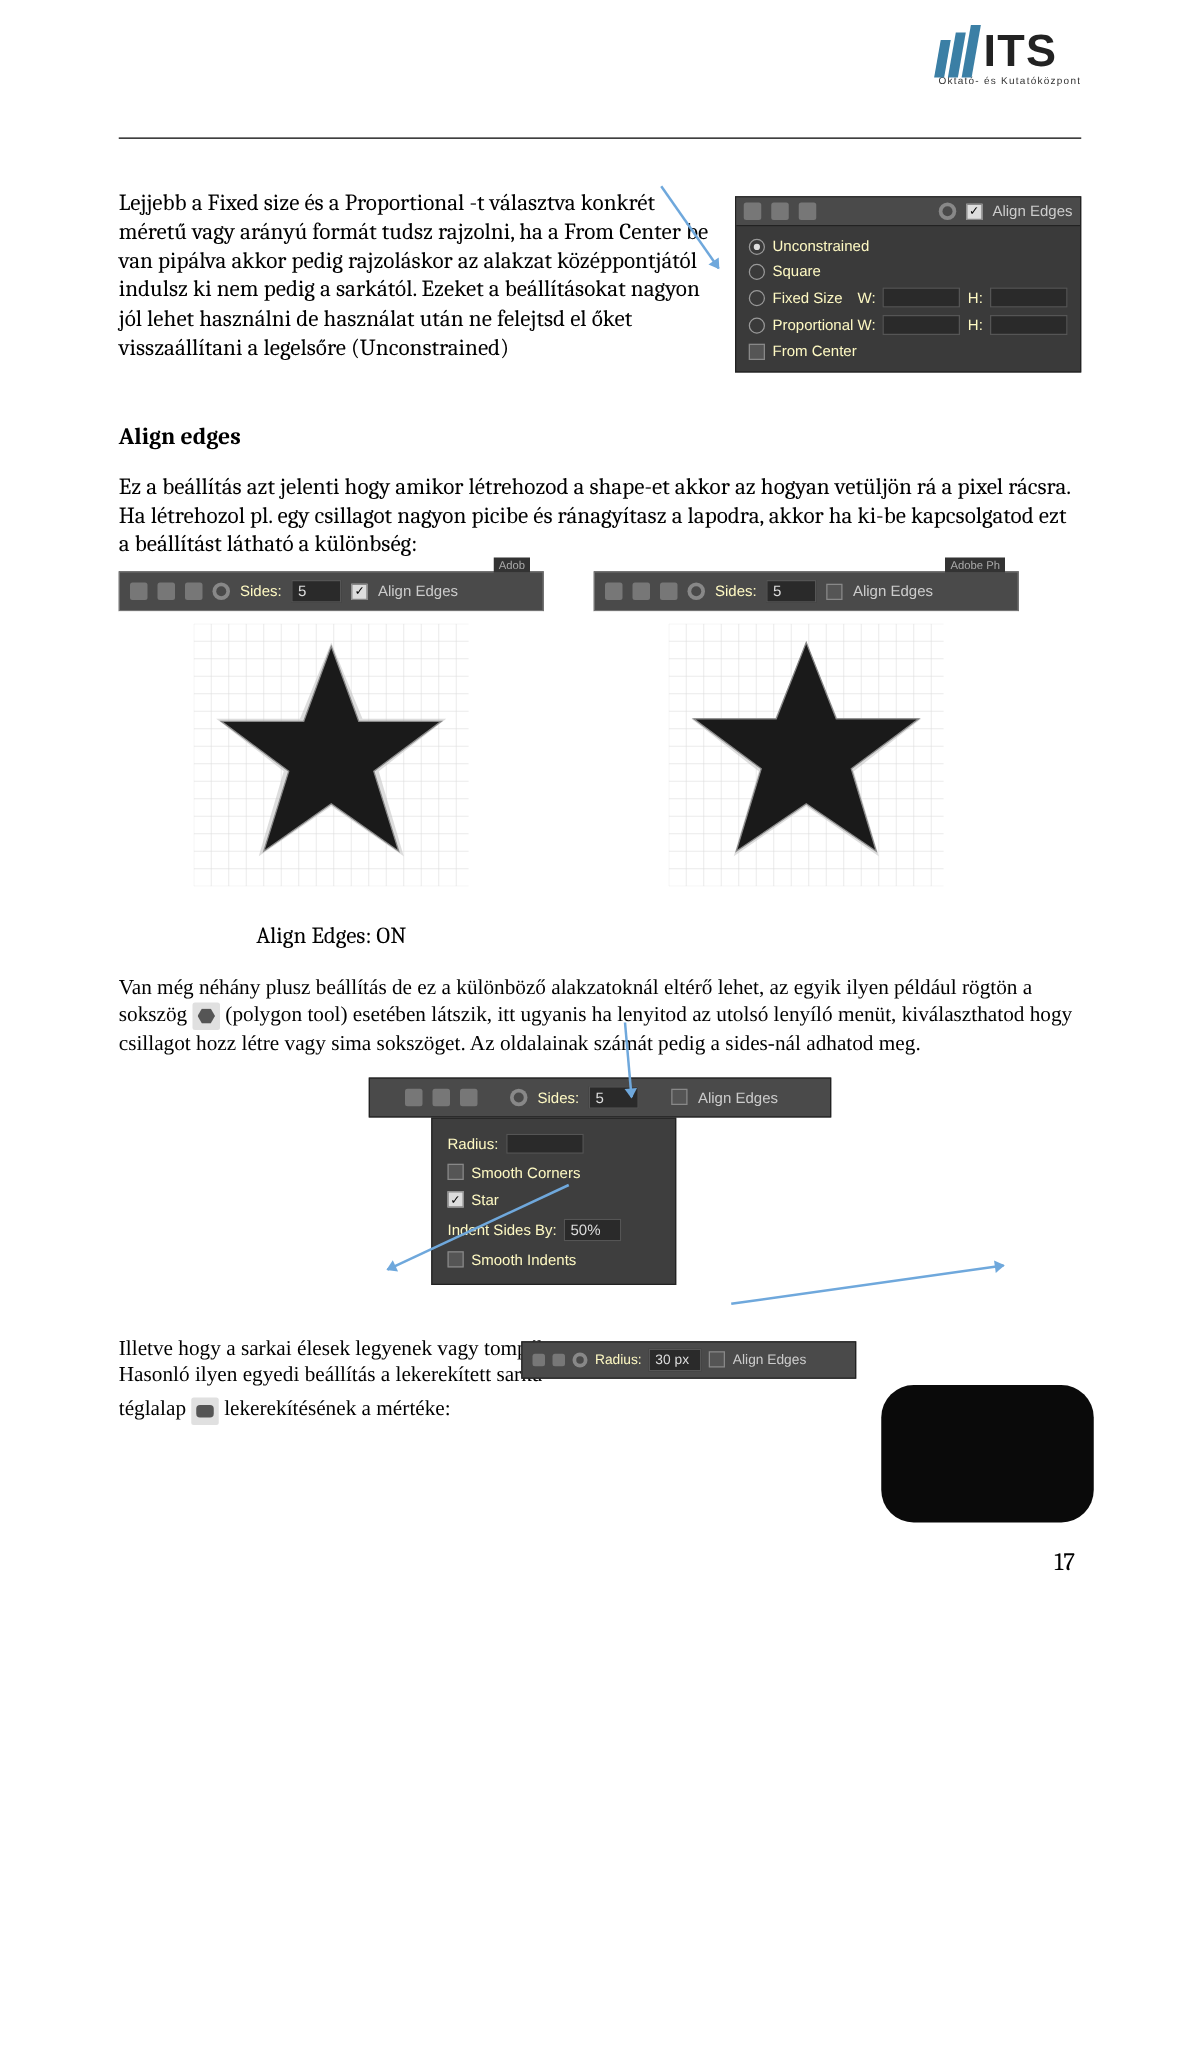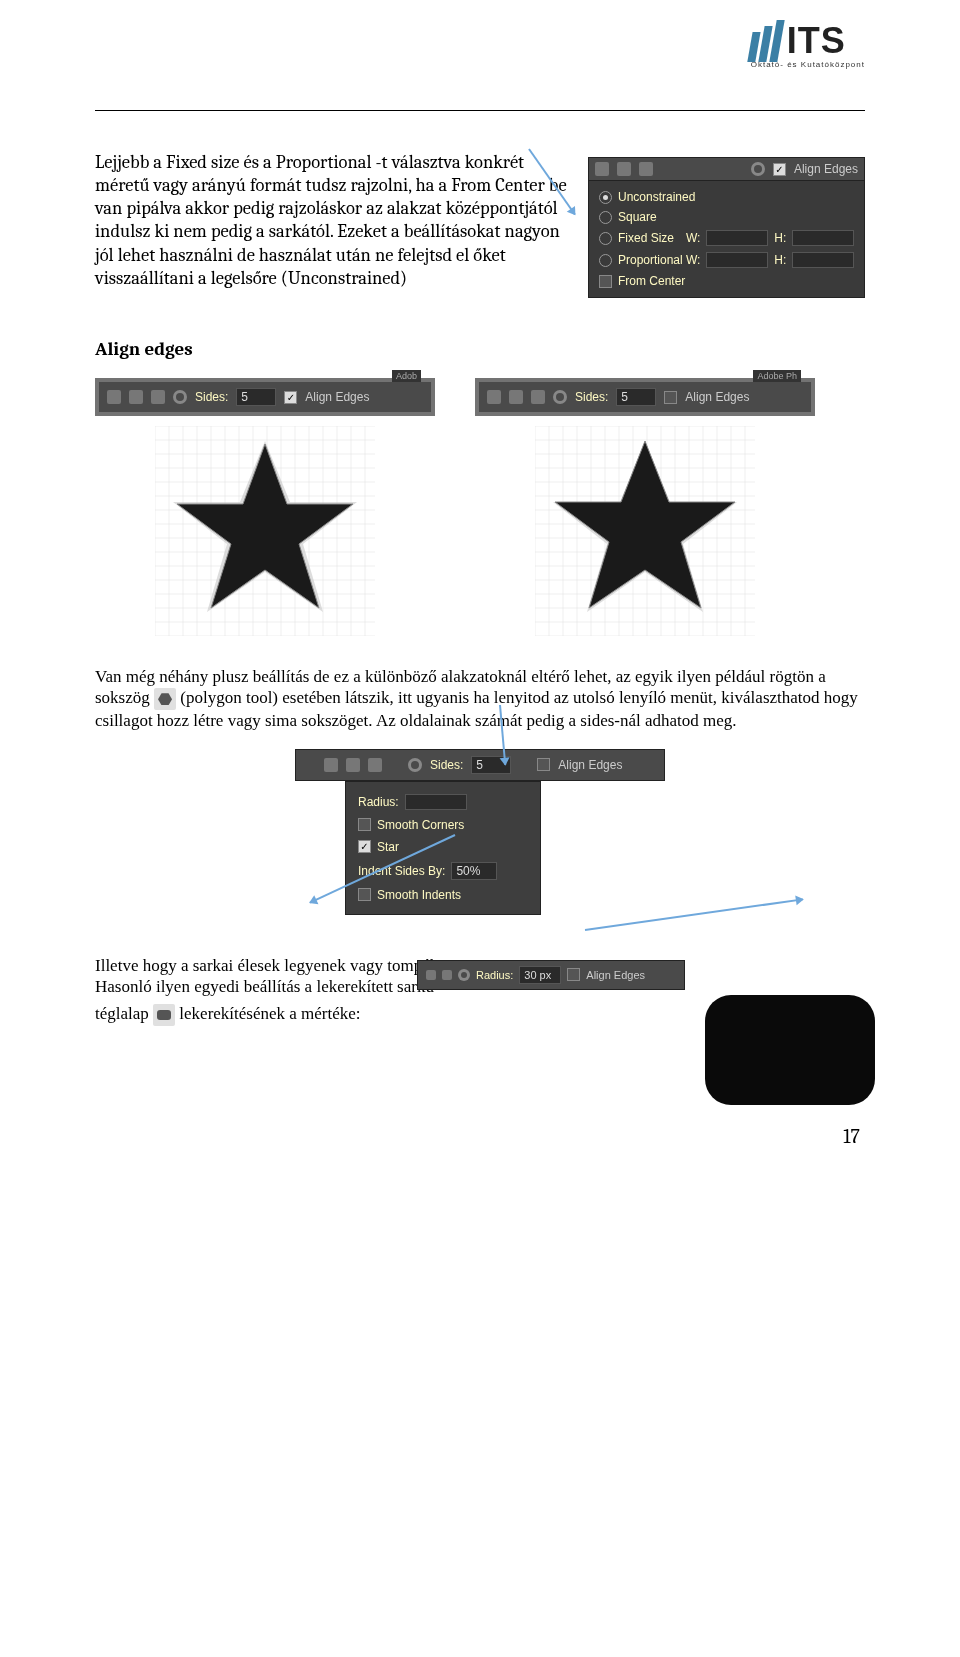--- a/index.html
+++ b/index.html
@@ -163,21 +163,21 @@
   }
   .ps-optbar {
     background: #4a4a4a;
     padding: 6px 8px;
     display: flex;
     align-items: center;
     gap: 8px;
     font-family: Arial, sans-serif;
     font-size: 12px;
     color: #ccc;
-    border: 4px solid #737373;
+    border: 1px solid #737373;
     position: relative;
   }
   .ps-optbar .tab-hint {
     position: absolute;
     top: -12px;
     right: 10px;
     background: #333;
     color: #aaa;
     font-size: 9px;
     padding: 1px 4px;
@@ -372,20 +372,21 @@
         </div>
         <div class="ps-row">
           <span class="ps-check empty"></span>
           <span class="ps-lbl">From Center</span>
         </div>
       </div>
     </div>
   </div>
 
   <div class="heading">Align edges</div>
+  <div class="body-text">Ez a beállítás azt jelenti hogy amikor létrehozod a shape-et akkor az hogyan vetüljön rá a pixel rácsra. Ha létrehozol pl. egy csillagot nagyon picibe és ránagyítasz a lapodra, akkor ha ki-be kapcsolgatod ezt a beállítást látható a különbség:</div>
 
   <div class="star-row">
     <div class="star-col">
       <div class="ps-optbar">
         <span class="tab-hint">Adob</span>
         <span class="ps-icon"></span>
         <span class="ps-icon"></span>
         <span class="ps-icon"></span>
         <span class="ps-icon ps-gear"></span>
         <span class="ps-lbl">Sides:</span>
@@ -426,20 +427,21 @@
               <line x1="0" y1="154" x2="220" y2="154" stroke="#ddd" stroke-width="0.5"></line>
               <line x1="0" y1="168" x2="220" y2="168" stroke="#ddd" stroke-width="0.5"></line>
               <line x1="0" y1="182" x2="220" y2="182" stroke="#ddd" stroke-width="0.5"></line>
               <line x1="0" y1="196" x2="220" y2="196" stroke="#ddd" stroke-width="0.5"></line>
               <line x1="0" y1="210" x2="220" y2="210" stroke="#ddd" stroke-width="0.5"></line>
               <polygon points="110,15 135,76 202,76 148,118 168,186 110,146 52,186 72,118 18,76 85,76" fill="#bbb" opacity="0.5"></polygon>
             </g>
           <polygon points="110,18 132,78 198,78 144,118 164,182 110,144 56,182 76,118 22,78 88,78" fill="#1a1a1a" stroke="#888" stroke-width="1"></polygon>
         </svg>
       </div>
+      <div class="star-caption">Align Edges: ON</div>
     </div>
 
     <div class="star-col">
       <div class="ps-optbar">
         <span class="tab-hint">Adobe Ph</span>
         <span class="ps-icon"></span>
         <span class="ps-icon"></span>
         <span class="ps-icon"></span>
         <span class="ps-icon ps-gear"></span>
         <span class="ps-lbl">Sides:</span>

